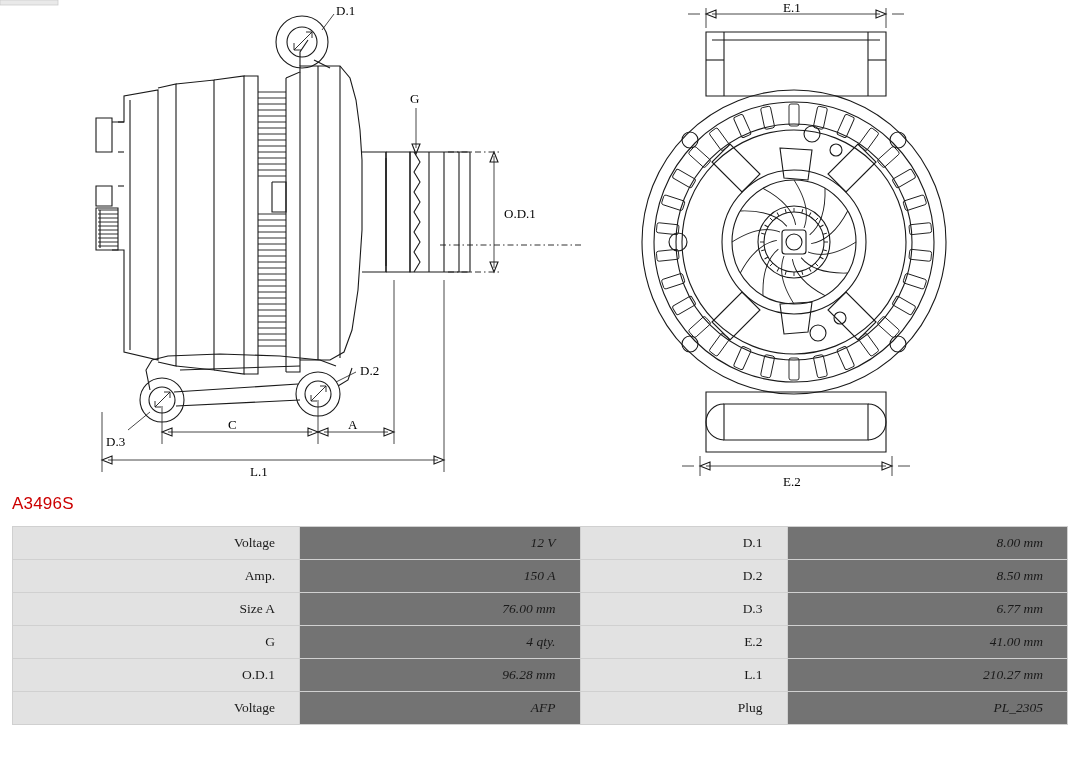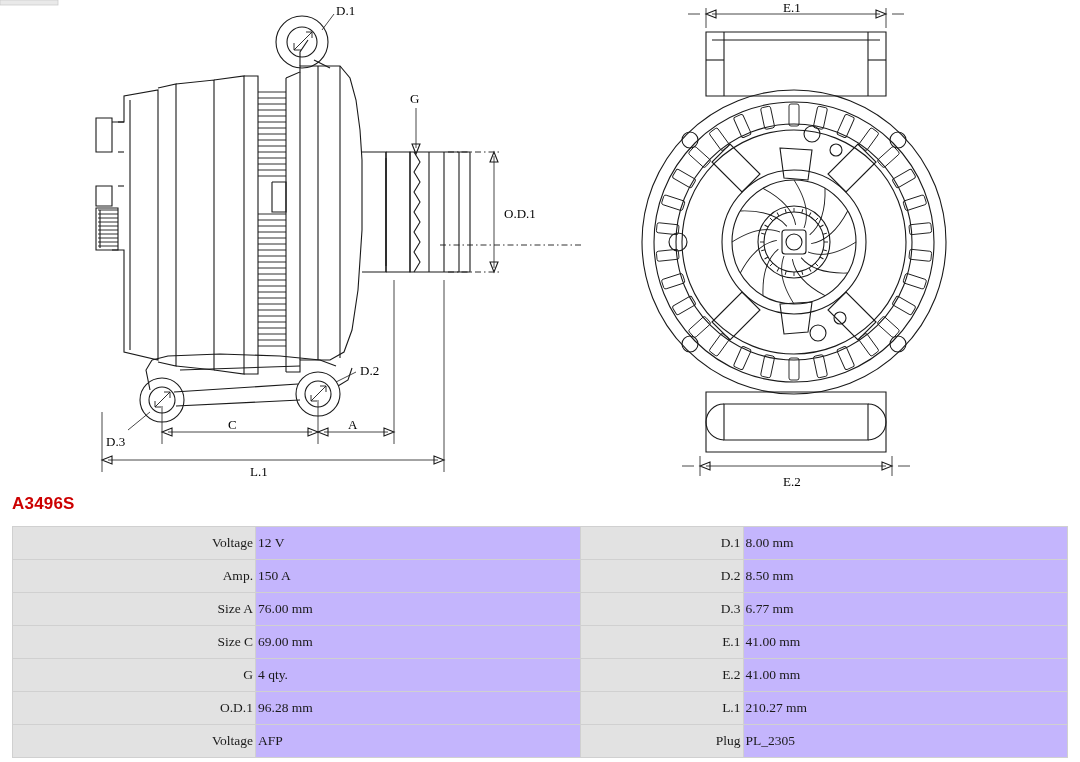--- a/index.html
+++ b/index.html
@@ -25,50 +25,52 @@
   .drawing-area svg {
     display: block;
   }
 
   .part-title {
     position: absolute;
     left: 12px;
     top: 494px;
     font-family: "Liberation Sans", sans-serif;
     font-size: 17px;
-    font-weight: bold;
+    font-weight: normal;
     color: #cc0000;
     letter-spacing: 0.2px;
   }
 
   .spec-table {
     position: absolute;
     left: 12px;
     top: 526px;
     width: 1056px;
     border-collapse: collapse;
     table-layout: fixed;
     font-family: "Liberation Serif", serif;
     font-size: 13.5px;
   }
   .spec-table td {
     border: 1px solid #d0d0d0;
     height: 32px;
-    padding: 0 2px;
+    padding: 0 24px;
     vertical-align: middle;
   }
   .spec-table td.label {
     background: #e2e2e2;
     text-align: right;
     width: 238px;
     color: #1a1a1a;
   }
   .spec-table td.value {
-    background: #c4b5fd;
+    background: #737373;
+    text-align: right;
     color: #1a1a1a;
+    font-style: italic;
   }
   .spec-table td.label-right {
     background: #e2e2e2;
     text-align: right;
     width: 158px;
     color: #1a1a1a;
   }
   .dim-label {
     font-family: "Liberation Serif", serif;
     font-size: 13px;
@@ -566,26 +568,20 @@
       <td class="label-right">D.2</td>
       <td class="value">8.50 mm</td>
     </tr>
     <tr>
       <td class="label">Size A</td>
       <td class="value">76.00 mm</td>
       <td class="label-right">D.3</td>
       <td class="value">6.77 mm</td>
     </tr>
     <tr>
-      <td class="label">Size C</td>
-      <td class="value">69.00 mm</td>
-      <td class="label-right">E.1</td>
-      <td class="value">41.00 mm</td>
-    </tr>
-    <tr>
       <td class="label">G</td>
       <td class="value">4 qty.</td>
       <td class="label-right">E.2</td>
       <td class="value">41.00 mm</td>
     </tr>
     <tr>
       <td class="label">O.D.1</td>
       <td class="value">96.28 mm</td>
       <td class="label-right">L.1</td>
       <td class="value">210.27 mm</td>

